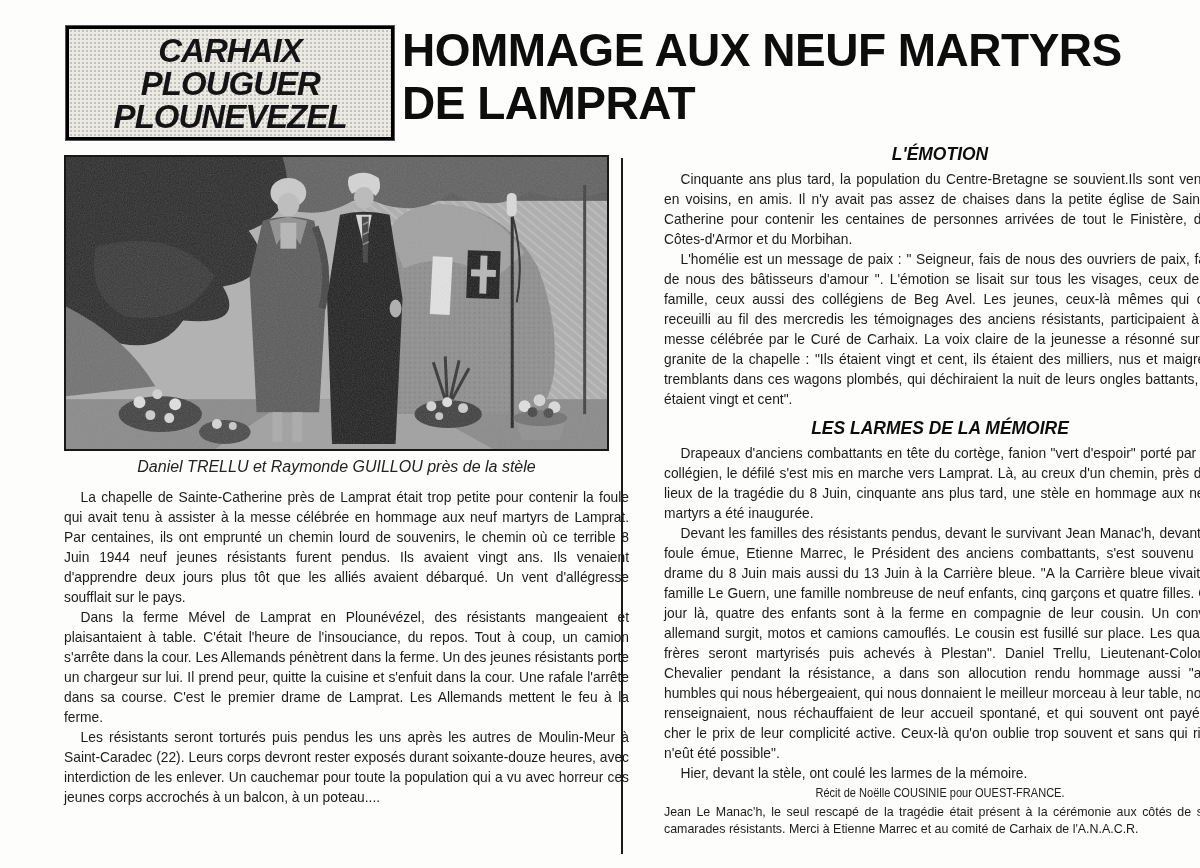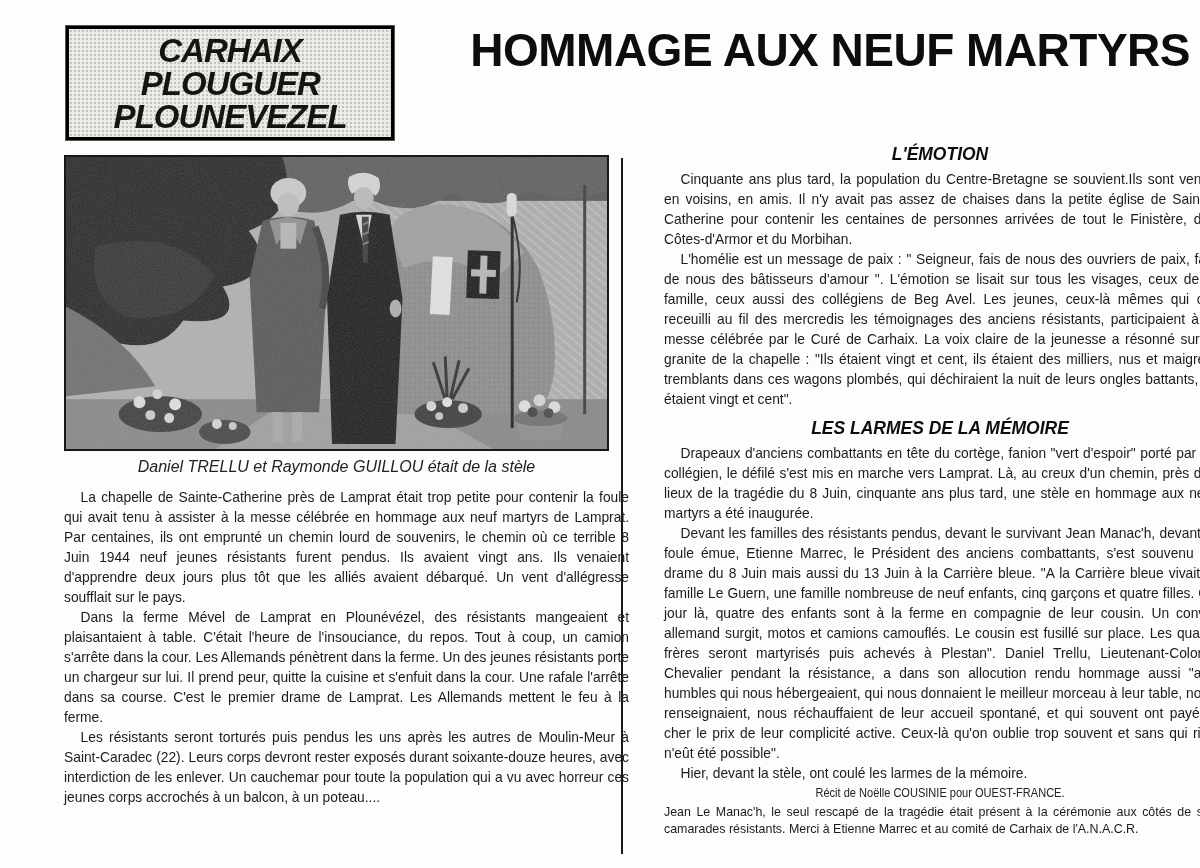--- a/index.html
+++ b/index.html
@@ -31,21 +31,21 @@
     font-weight: bold; font-style: italic;
     font-size: 34px; line-height: 33px;
     letter-spacing: -1px; white-space: nowrap;
     transform: scaleX(0.97); transform-origin: 50% 50%;
   }
 
   
   .headline {
     position: absolute;
     left: 402px; top: 24px; width: 788px;
-    text-align: right;
+    text-align: left;
     font-weight: bold;
     font-size: 46px; line-height: 53px;
     letter-spacing: -0.5px;
     color: #0d0d0d;
   }
 
   
   .photo-frame {
     position: absolute;
     left: 64px; top: 155px;
@@ -121,20 +121,21 @@
 <div class="page">
 
   <div class="masthead">
     <div class="mline">CARHAIX</div>
     <div class="mline">PLOUGUER</div>
     <div class="mline">PLOUNEVEZEL</div>
   </div>
 
   <div class="headline">
     <div>HOMMAGE AUX NEUF MARTYRS</div>
+    <div>DE LAMPRAT</div>
   </div>
 
   <div class="photo-frame">
     <svg viewBox="0 0 545 293" preserveAspectRatio="none">
       <defs>
         <pattern id="grass" width="7" height="7" patternUnits="userSpaceOnUse" patternTransform="rotate(40)">
           <rect width="7" height="7" fill="#aeaeae"></rect>
           <rect width="7" height="2" fill="#bdbdbd"></rect>
         </pattern>
         <pattern id="speck" width="5" height="5" patternUnits="userSpaceOnUse">
@@ -230,21 +231,21 @@
         <circle cx="477" cy="244" r="6" fill="#d8d8d8"></circle>
         <circle cx="492" cy="251" r="6" fill="#e0e0e0"></circle>
         <circle cx="470" cy="256" r="5" fill="#3f3f3f"></circle>
         <circle cx="486" cy="257" r="5" fill="#474747"></circle>
       </g>
 
       <rect width="545" height="293" filter="url(#grain)"></rect>
     </svg>
   </div>
 
-  <div class="caption">Daniel TRELLU et Raymonde GUILLOU était de la stèle</div>
+  <div class="caption">Daniel TRELLU et Raymonde GUILLOU près de la stèle</div>
 
   <div class="divider"></div>
 
   <div class="col col-left">
     <div class="cond">
       <p class="body">La chapelle de Sainte-Catherine près de Lamprat était trop petite pour contenir la foule qui avait tenu à assister à la messe célébrée en hommage aux neuf martyrs de Lamprat. Par centaines, ils ont emprunté un chemin lourd de souvenirs, le chemin où ce terrible 8 Juin 1944 neuf jeunes résistants furent pendus. Ils avaient vingt ans. Ils venaient d'apprendre deux jours plus tôt que les alliés avaient débarqué. Un vent d'allégresse soufflait sur le pays.</p>
       <p class="body">Dans la ferme Mével de Lamprat en Plounévézel, des résistants mangeaient et plaisantaient à table. C'était l'heure de l'insouciance, du repos. Tout à coup, un camion s'arrête dans la cour. Les Allemands pénètrent dans la ferme. Un des jeunes résistants porte un chargeur sur lui. Il prend peur, quitte la cuisine et s'enfuit dans la cour. Une rafale l'arrête dans sa course. C'est le premier drame de Lamprat. Les Allemands mettent le feu à la ferme.</p>
       <p class="body">Les résistants seront torturés puis pendus les uns après les autres de Moulin-Meur à Saint-Caradec (22). Leurs corps devront rester exposés durant soixante-douze heures, avec interdiction de les enlever. Un cauchemar pour toute la population qui a vu avec horreur ces jeunes corps accrochés à un balcon, à un poteau....</p>
     </div>
   </div>

